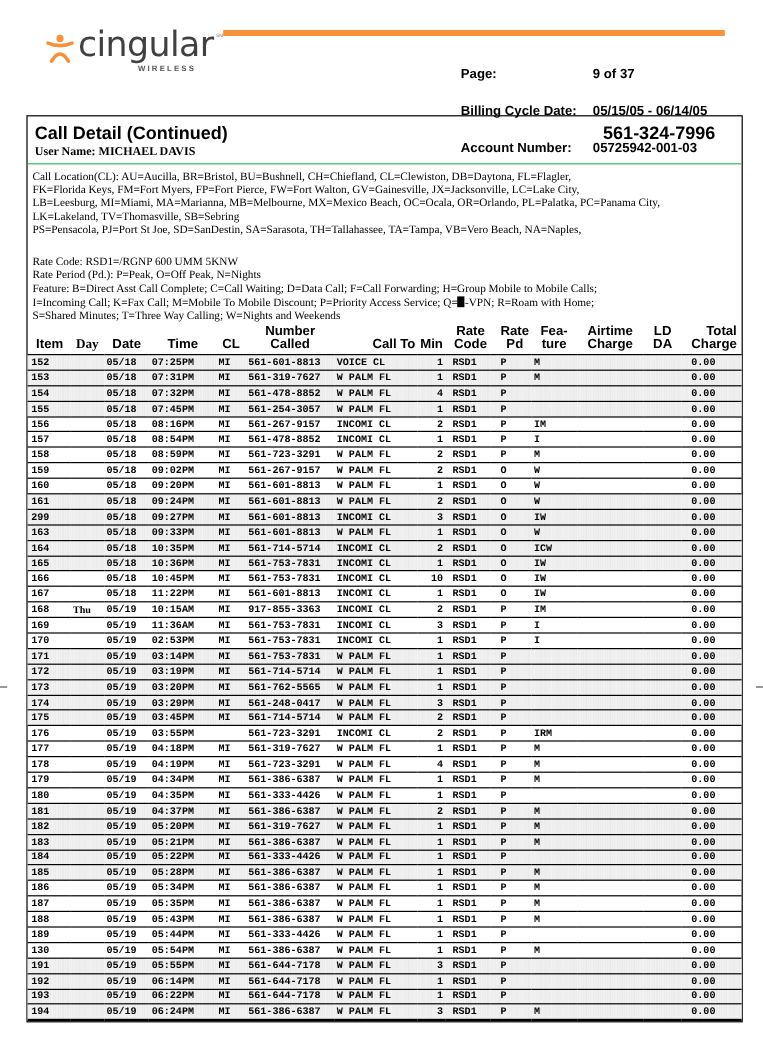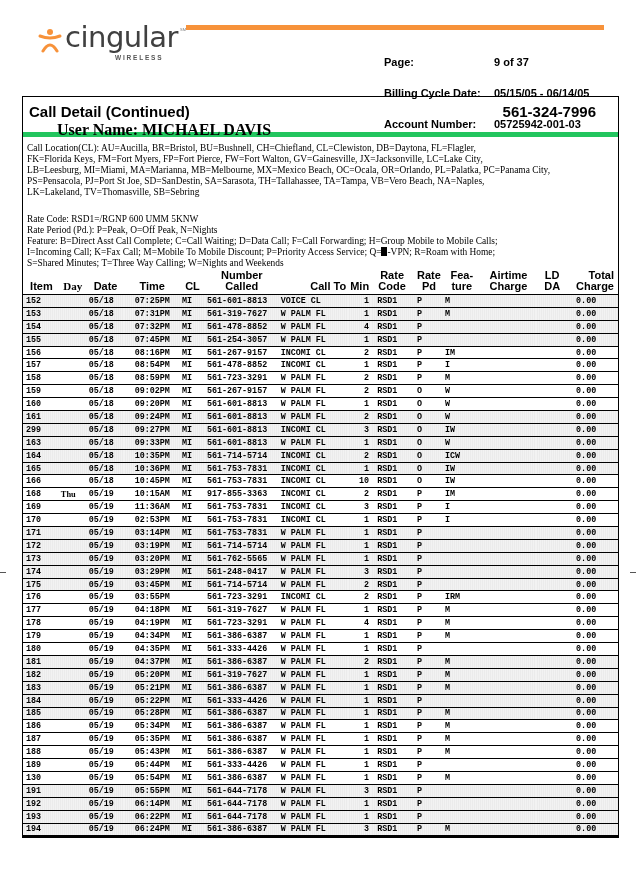--- a/index.html
+++ b/index.html
@@ -12,39 +12,39 @@
   .logo-tm { position: absolute; left: 142px; top: 5px; font-size: 4px; color: #777; }
   .logo-sub { position: absolute; left: 77px; top: 32px; font-size: 6.5px; letter-spacing: 1.8px; color: #555; font-weight: bold; }
 
   .orange-bar { position: absolute; left: 186px; top: 25px; width: 418px; height: 5px; background: #f7923a; }
 
   .acct { position: absolute; left: 384px; top: 37px; font-size: 11px; font-weight: bold; line-height: 12px; }
   .acct-row { display: flex; margin-top: 19px; }
   .acct-label { width: 110px; }
 
   .doc { position: absolute; left: 22px; top: 96px; width: 597px; border: 1.5px solid #000; }
-  .title-bar { height: 40px; border-bottom: 5px solid #22c55e; position: relative; }
+  .title-bar { height: 40px; border-bottom: 1px solid #22c55e; position: relative; }
   .title { position: absolute; left: 6px; top: 6px; font-size: 15px; font-weight: bold; }
   .phone { position: absolute; right: 22px; top: 6px; font-size: 15px; font-weight: bold; }
-  .user { position: absolute; left: 6px; top: 24px; font-family: "Liberation Serif", serif; font-size: 16px; font-weight: bold; margin-left: 28px; }
+  .user { position: absolute; left: 6px; top: 24px; font-family: "Liberation Serif", serif; font-size: 10px; font-weight: bold; }
 
   .legend { padding: 6px 4px 0 4px; font-family: "Liberation Serif", serif; font-size: 9.4px; line-height: 11px; }
   .legend p { margin: 0; }
   .legend .gap { height: 16px; }
   .black-box { display: inline-block; width: 6px; height: 9px; background: #000; vertical-align: -1px; }
 
   table { border-collapse: collapse; width: 100%; margin-top: 1px; }
   th { font-family: "Liberation Sans", sans-serif; font-size: 11px; font-weight: bold; line-height: 11px; vertical-align: bottom; padding: 0 2px 2px 2px; }
   td { font-family: "Liberation Mono", monospace; font-size: 8.4px; font-weight: bold; height: 12.9px; padding: 0 2px; white-space: nowrap; border-top: 1px solid #000; }
   tr.shade td { background-color: #ebebeb; background-image: repeating-linear-gradient(90deg, rgba(255,255,255,0.35) 0 1px, transparent 1px 2px); }
   tr.last td { border-bottom: 2px solid #000; }
   .c-item { width: 36px; text-align: left; padding-left: 3px; }
   .c-day { width: 28px; text-align: left; font-family: Liberation Serif, serif; }
   .c-date { width: 38px; text-align: left; }
-  .c-time { width: 56px; text-align: center; }
+  .c-time { width: 56px; text-align: left; }
   .c-cl { width: 25px; text-align: left; }
   .c-num { width: 74px; text-align: left; }
   .c-callto { width: 70px; text-align: left; }
   .c-min { width: 20px; text-align: right; }
   .c-rc { width: 38px; text-align: left; padding-left: 6px; }
   .c-rp { width: 30px; text-align: left; padding-left: 8px; }
   .c-feat { width: 38px; text-align: left; }
   .c-air { width: 56px; text-align: left; }
   .c-ld { width: 32px; text-align: left; }
   .c-total { text-align: left; padding-left: 8px; }
@@ -90,22 +90,22 @@
   <div class="title-bar">
     <div class="title">Call Detail (Continued)</div>
     <div class="phone">561-324-7996</div>
     <div class="user">User Name: MICHAEL DAVIS</div>
   </div>
 
   <div class="legend">
     <p>Call Location(CL):  AU=Aucilla, BR=Bristol, BU=Bushnell, CH=Chiefland, CL=Clewiston, DB=Daytona, FL=Flagler,</p>
     <p>FK=Florida Keys, FM=Fort Myers, FP=Fort Pierce, FW=Fort Walton, GV=Gainesville, JX=Jacksonville, LC=Lake City,</p>
     <p>LB=Leesburg, MI=Miami, MA=Marianna, MB=Melbourne, MX=Mexico Beach, OC=Ocala, OR=Orlando, PL=Palatka, PC=Panama City,</p>
+    <p>LK=Lakeland, TV=Thomasville, SB=Sebring</p>
     <p>PS=Pensacola, PJ=Port St Joe, SD=SanDestin, SA=Sarasota, TH=Tallahassee, TA=Tampa, VB=Vero Beach, NA=Naples,</p>
-    <p>LK=Lakeland, TV=Thomasville, SB=Sebring</p>
     <div class="gap"></div>
     <p>Rate Code: RSD1=/RGNP 600 UMM 5KNW</p>
     <p>Rate Period (Pd.): P=Peak, O=Off Peak, N=Nights</p>
     <p>Feature: B=Direct Asst Call Complete; C=Call Waiting; D=Data Call; F=Call Forwarding; H=Group Mobile to Mobile Calls;</p>
     <p><span>I=Incoming Call; K=Fax Call; M=Mobile To Mobile Discount; P=Priority Access Service; Q=</span><span class="black-box"></span><span>-VPN; R=Roam with Home;</span></p>
     <p>S=Shared Minutes;  T=Three Way Calling; W=Nights and Weekends</p>
   </div>
 
   <table>
     <thead>
@@ -361,20 +361,36 @@
           <td class="c-callto">INCOMI CL</td>
           <td class="c-min">10</td>
           <td class="c-rc">RSD1</td>
           <td class="c-rp">O</td>
           <td class="c-feat">IW</td>
           <td class="c-air"></td>
           <td class="c-ld"></td>
           <td class="c-total">0.00</td>
         </tr>
         <tr>
+          <td class="c-item">167</td>
+          <td class="c-day"></td>
+          <td class="c-date">05/18</td>
+          <td class="c-time">11:22PM</td>
+          <td class="c-cl">MI</td>
+          <td class="c-num">561-601-8813</td>
+          <td class="c-callto">INCOMI CL</td>
+          <td class="c-min">1</td>
+          <td class="c-rc">RSD1</td>
+          <td class="c-rp">O</td>
+          <td class="c-feat">IW</td>
+          <td class="c-air"></td>
+          <td class="c-ld"></td>
+          <td class="c-total">0.00</td>
+        </tr>
+        <tr>
           <td class="c-item">168</td>
           <td class="c-day">Thu</td>
           <td class="c-date">05/19</td>
           <td class="c-time">10:15AM</td>
           <td class="c-cl">MI</td>
           <td class="c-num">917-855-3363</td>
           <td class="c-callto">INCOMI CL</td>
           <td class="c-min">2</td>
           <td class="c-rc">RSD1</td>
           <td class="c-rp">P</td>

